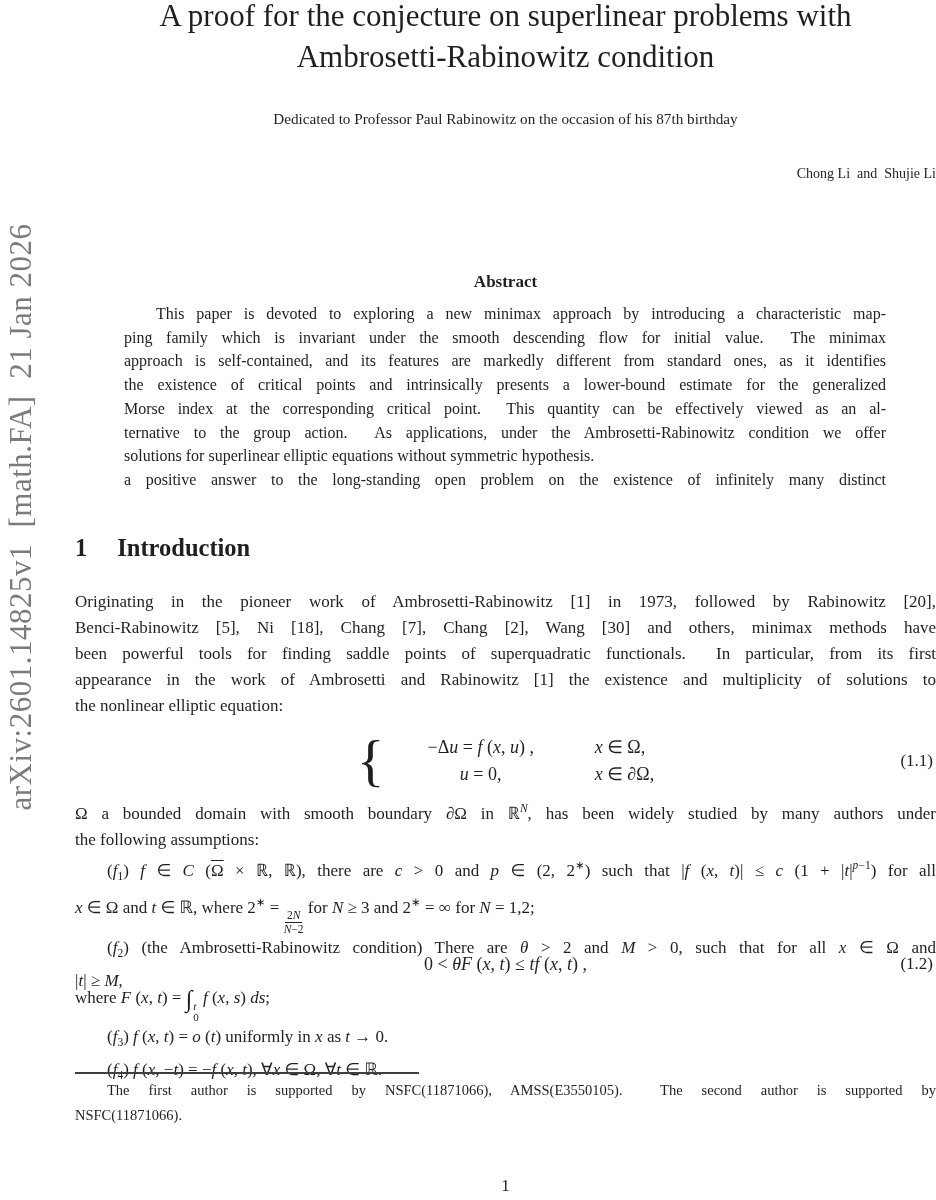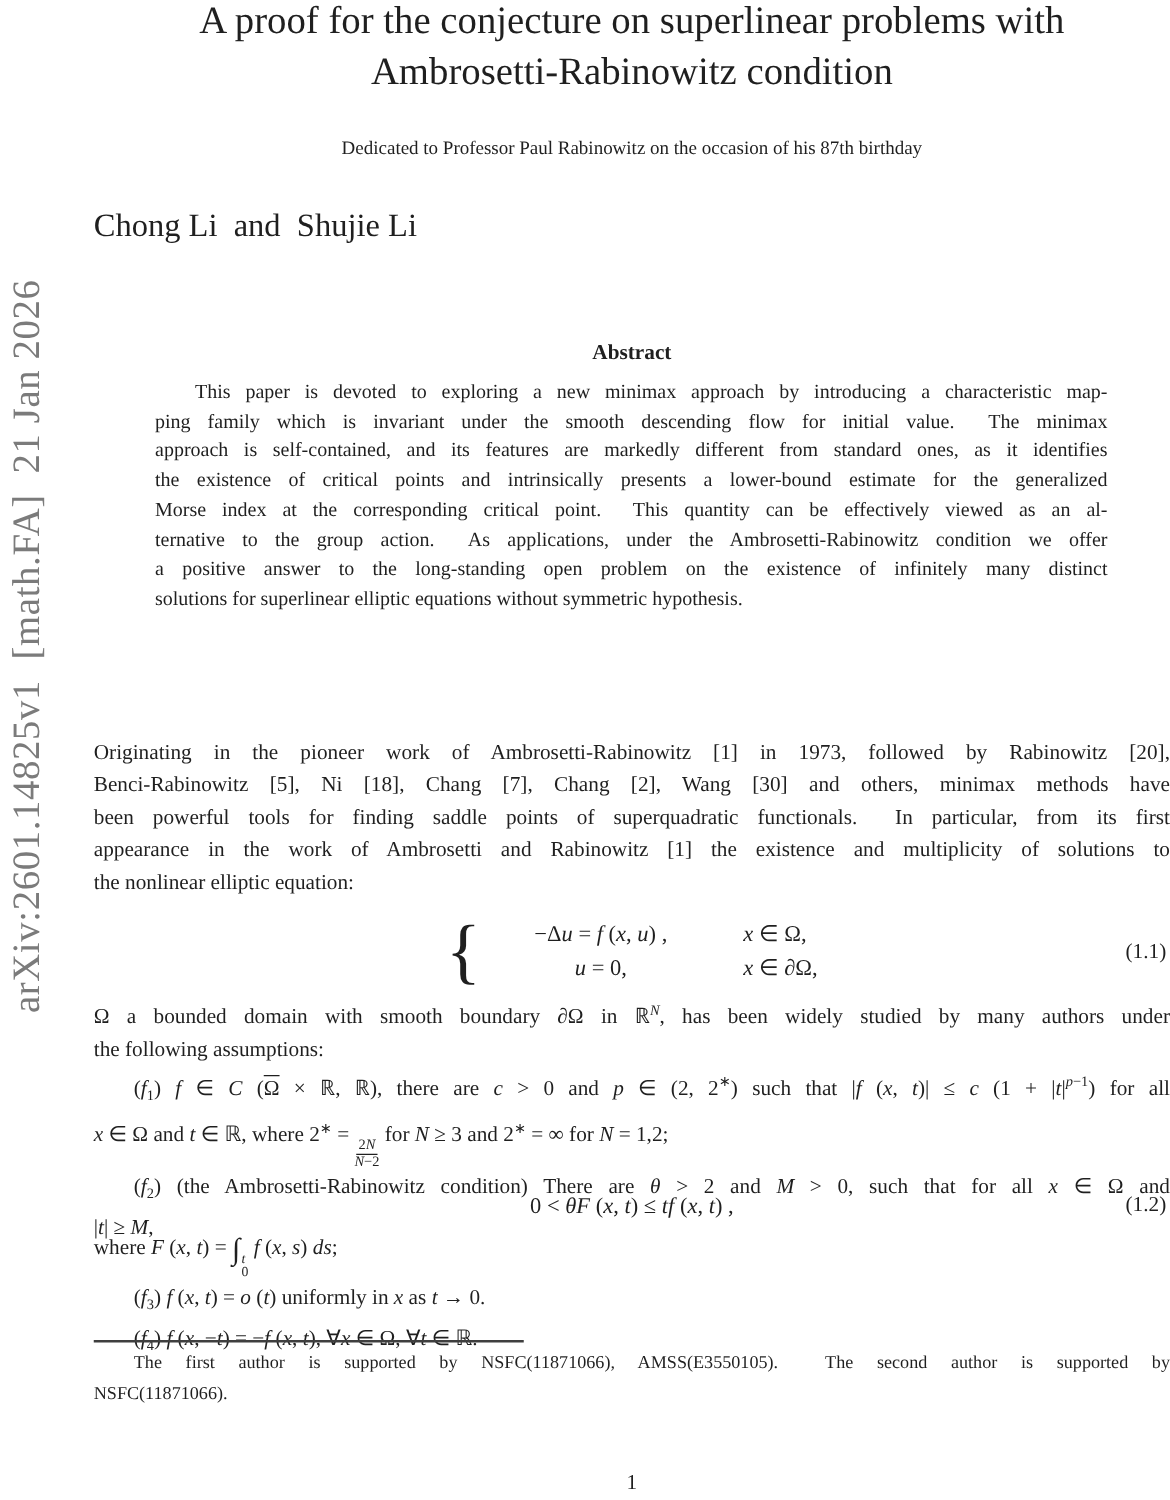--- a/index.html
+++ b/index.html
@@ -11,21 +11,21 @@
 
   
   .arxiv-stamp {
     position:absolute; left:21px; top:517px;
     transform:translate(-50%,-50%) rotate(-90deg);
     font-size:31px; color:#7b7b7b; white-space:pre; letter-spacing:.5px;
   }
 
   .title { left:75px; top:-5px; width:861px; font-size:31px; line-height:41px; text-align:center; }
   .dedication { left:75px; top:110px; width:861px; font-size:15.2px; text-align:center; white-space:pre; }
-  .authors { left:75px; top:166px; width:861px; font-size:26px; text-align:left; white-space:pre; }
+  .authors { left:75px; top:166px; width:861px; font-size:14px; text-align:right; white-space:pre; }
 
   .abstract-heading { left:75px; top:272px; width:861px; font-size:17px; font-weight:bold; text-align:center; }
   .abstract-body { left:124px; top:302px; width:762px; font-size:16px; line-height:23.7px; }
 
   .section-heading { left:75px; top:534px; width:861px; font-size:24.5px; font-weight:bold; }
   .sec-num { margin-right:30px; }
 
   .para1 { left:75px; top:589px; width:861px; font-size:17px; line-height:26px; }
   .para2 { left:75px; top:796px; width:861px; font-size:17px; line-height:26px; }
   .para3 { left:75px; top:984px; width:861px; font-size:17px; line-height:27px; }
@@ -75,24 +75,27 @@
 
   <div class="abs abstract-heading">Abstract</div>
 
   <div class="abs abstract-body">
       <div class="ln just ind">This paper is devoted to exploring a new minimax approach by introducing a characteristic map-</div>
       <div class="ln just">ping family which is invariant under the smooth descending flow for initial value.  The minimax</div>
       <div class="ln just">approach is self-contained, and its features are markedly different from standard ones, as it identifies</div>
       <div class="ln just">the existence of critical points and intrinsically presents a lower-bound estimate for the generalized</div>
       <div class="ln just">Morse index at the corresponding critical point.  This quantity can be effectively viewed as an al-</div>
       <div class="ln just">ternative to the group action.  As applications, under the Ambrosetti-Rabinowitz condition we offer</div>
+      <div class="ln">solutions for superlinear elliptic equations without symmetric hypothesis.</div>
       <div class="ln just">a positive answer to the long-standing open problem on the existence of infinitely many distinct</div>
-      <div class="ln">solutions for superlinear elliptic equations without symmetric hypothesis.</div>
     </div>
 
+  <div class="abs section-heading">
+    <span class="sec-num">1</span><span>Introduction</span>
+  </div>
 
   <div class="abs para1">
       <div class="ln just">Originating in the pioneer work of Ambrosetti-Rabinowitz [1] in 1973, followed by Rabinowitz [20],</div>
       <div class="ln just">Benci-Rabinowitz [5], Ni [18], Chang [7], Chang [2], Wang [30] and others, minimax methods have</div>
       <div class="ln just">been powerful tools for finding saddle points of superquadratic functionals.  In particular, from its first</div>
       <div class="ln just">appearance in the work of Ambrosetti and Rabinowitz [1] the existence and multiplicity of solutions to</div>
       <div class="ln">the nonlinear elliptic equation:</div>
     </div>
 
   <div class="eq eq11">

